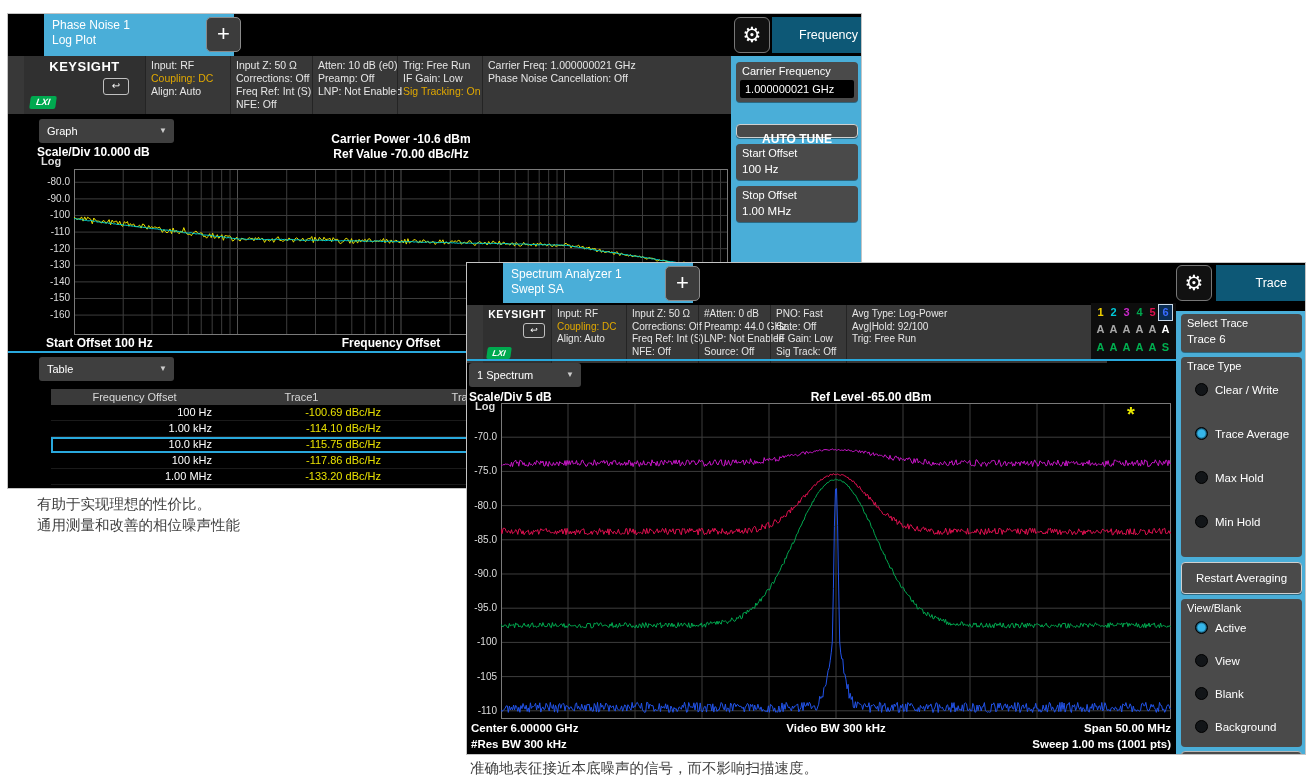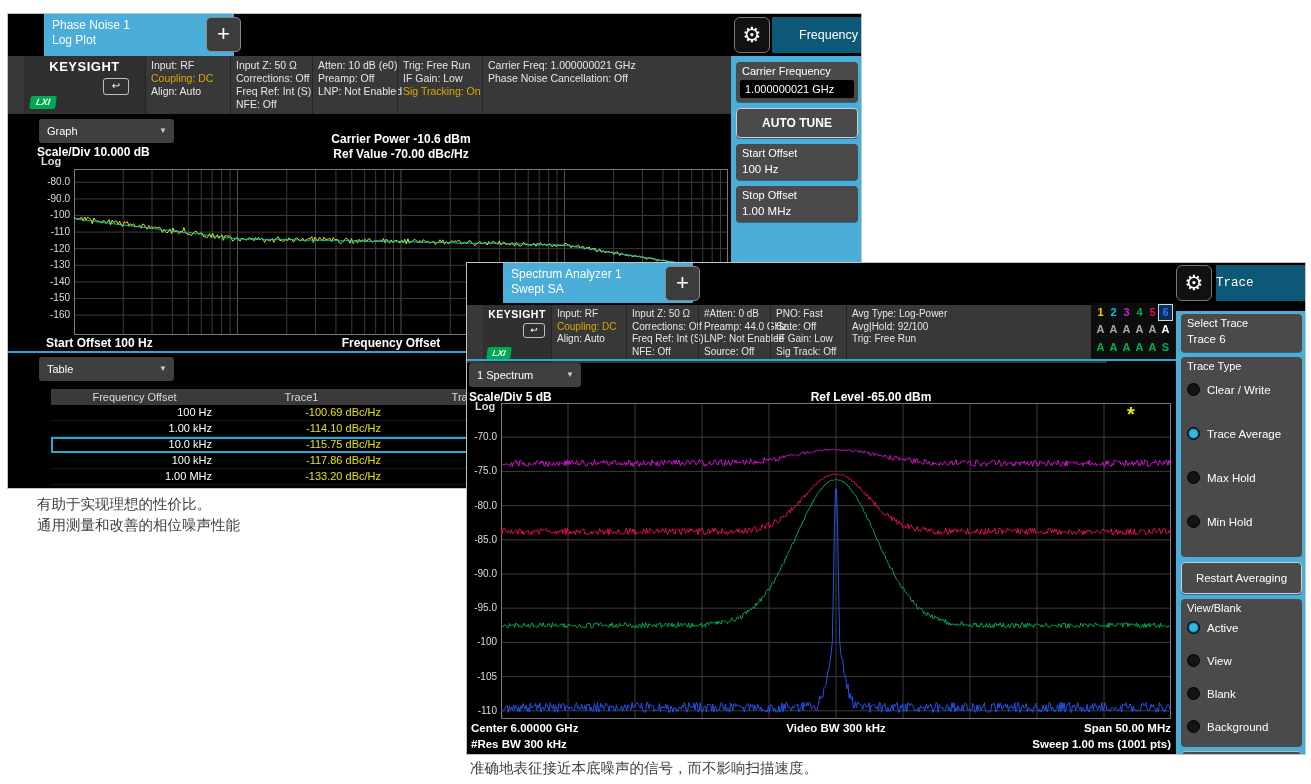--- a/index.html
+++ b/index.html
@@ -62,21 +62,21 @@
   .sidepanel{position:absolute;background:#4aaed8;}
   .pbtn{position:absolute;left:5px;right:5px;background:#4a4a4a;border-radius:4px;color:#fff;
         box-shadow:0 1px 0 rgba(0,0,0,.4);}
   .pbtn .lab{position:absolute;top:3px;left:6px;font-size:11px;white-space:nowrap;}
   .pbtn .val{position:absolute;top:19px;left:6px;font-size:11.5px;white-space:nowrap;}
   .valbox{position:absolute;left:4px;right:4px;top:18px;height:18px;background:#000;border-radius:2px;
           color:#fff;font-size:11px;line-height:18px;padding-left:5px;}
   .centerbtn{text-align:center;font-weight:bold;font-size:12px;border:1px solid #d0d0d0;box-sizing:border-box;}
   .group{position:absolute;left:5px;right:5px;background:#4a4a4a;border-radius:4px;color:#fff;}
   .group .glab{position:absolute;top:3px;left:6px;font-size:11px;}
-  .radiorow{position:absolute;left:6px;right:4px;height:26px;cursor:pointer;}
+  .radiorow{position:absolute;left:14px;right:4px;height:26px;cursor:pointer;}
   .radio{position:absolute;left:0;top:50%;margin-top:-7px;width:13px;height:13px;border-radius:50%;
          background:#121518;border:1px solid #000;box-sizing:border-box;}
   .radio.sel{background:radial-gradient(circle at 50% 50%, #35b6ea 0 45%, #0d3a4e 70%, #121518 100%);}
   .radiolab{position:absolute;left:20px;top:50%;transform:translateY(-50%);font-size:11.5px;white-space:nowrap;}
   .chevron{position:absolute;left:6px;top:50%;transform:translateY(-50%);font-size:13px;color:#fff;}
 
   
   .tgrid{position:absolute;background:#0d0d0d;font-weight:bold;font-size:11px;}
   .tg-row{position:absolute;left:3px;right:2px;display:flex;}
   .tg-cell{width:13px;text-align:center;line-height:15px;}
@@ -251,21 +251,21 @@
           <div class="tc c2">-133.20 dBc/Hz</div>
           <div class="tc c3"></div>
         </div>
       </div>
 
     <div class="sidepanel" style="left:723px;top:42px;width:132px;height:434px;">
       <div class="pbtn" style="top:6px;height:40px;">
         <div class="lab">Carrier Frequency</div>
         <div class="valbox">1.000000021 GHz</div>
       </div>
-      <div class="pbtn centerbtn" style="top:52px;height:30px;line-height:28px;">AUTO TUNE</div>
+      <div class="pbtn centerbtn" style="top:68px;height:14px;line-height:28px;">AUTO TUNE</div>
       <div class="pbtn" style="top:88px;height:36px;">
         <div class="lab">Start Offset</div>
         <div class="val">100 Hz</div>
       </div>
       <div class="pbtn" style="top:130px;height:36px;">
         <div class="lab">Stop Offset</div>
         <div class="val">1.00 MHz</div>
       </div>
     </div>
   </section>
@@ -274,21 +274,21 @@
     <div class="tabbar" style="height:40px;">
       <div class="tab" style="height:40px;">
         <div class="tab-l1">Spectrum Analyzer 1</div>
         <div class="tab-l2">Swept SA</div>
         <span class="tab-caret">▼</span>
       </div>
       <div class="addbtn">+</div>
       <div class="gearbtn" style="left:709px;top:2px;">
         <span>⚙</span>
       </div>
-      <div class="phead" style="left:749px;right:0;top:2px;padding-right:18px;font-family:Liberation Mono, monospace;">Trace</div>
+      <div class="phead" style="left:749px;right:0;top:2px;text-align:right;padding-right:18px;">Trace</div>
     </div>
 
     <div class="settings" id="w2-settings" style="width:624px;">
       <div class="logo" style="width:68px;">
         <div class="brand" style="font-size:10.5px;">KEYSIGHT</div>
         <span class="remote" style="right:6px;top:18px;width:20px;height:13px;font-size:9px;line-height:12px;">↩</span>
         <span class="lxi" style="left:4px;bottom:4px;width:24px;height:12px;font-size:8.5px;line-height:12px;">LXI</span>
       </div>
     <div class="scol" style="width: 75px;">
           <div class="sline">Input: RF</div>

